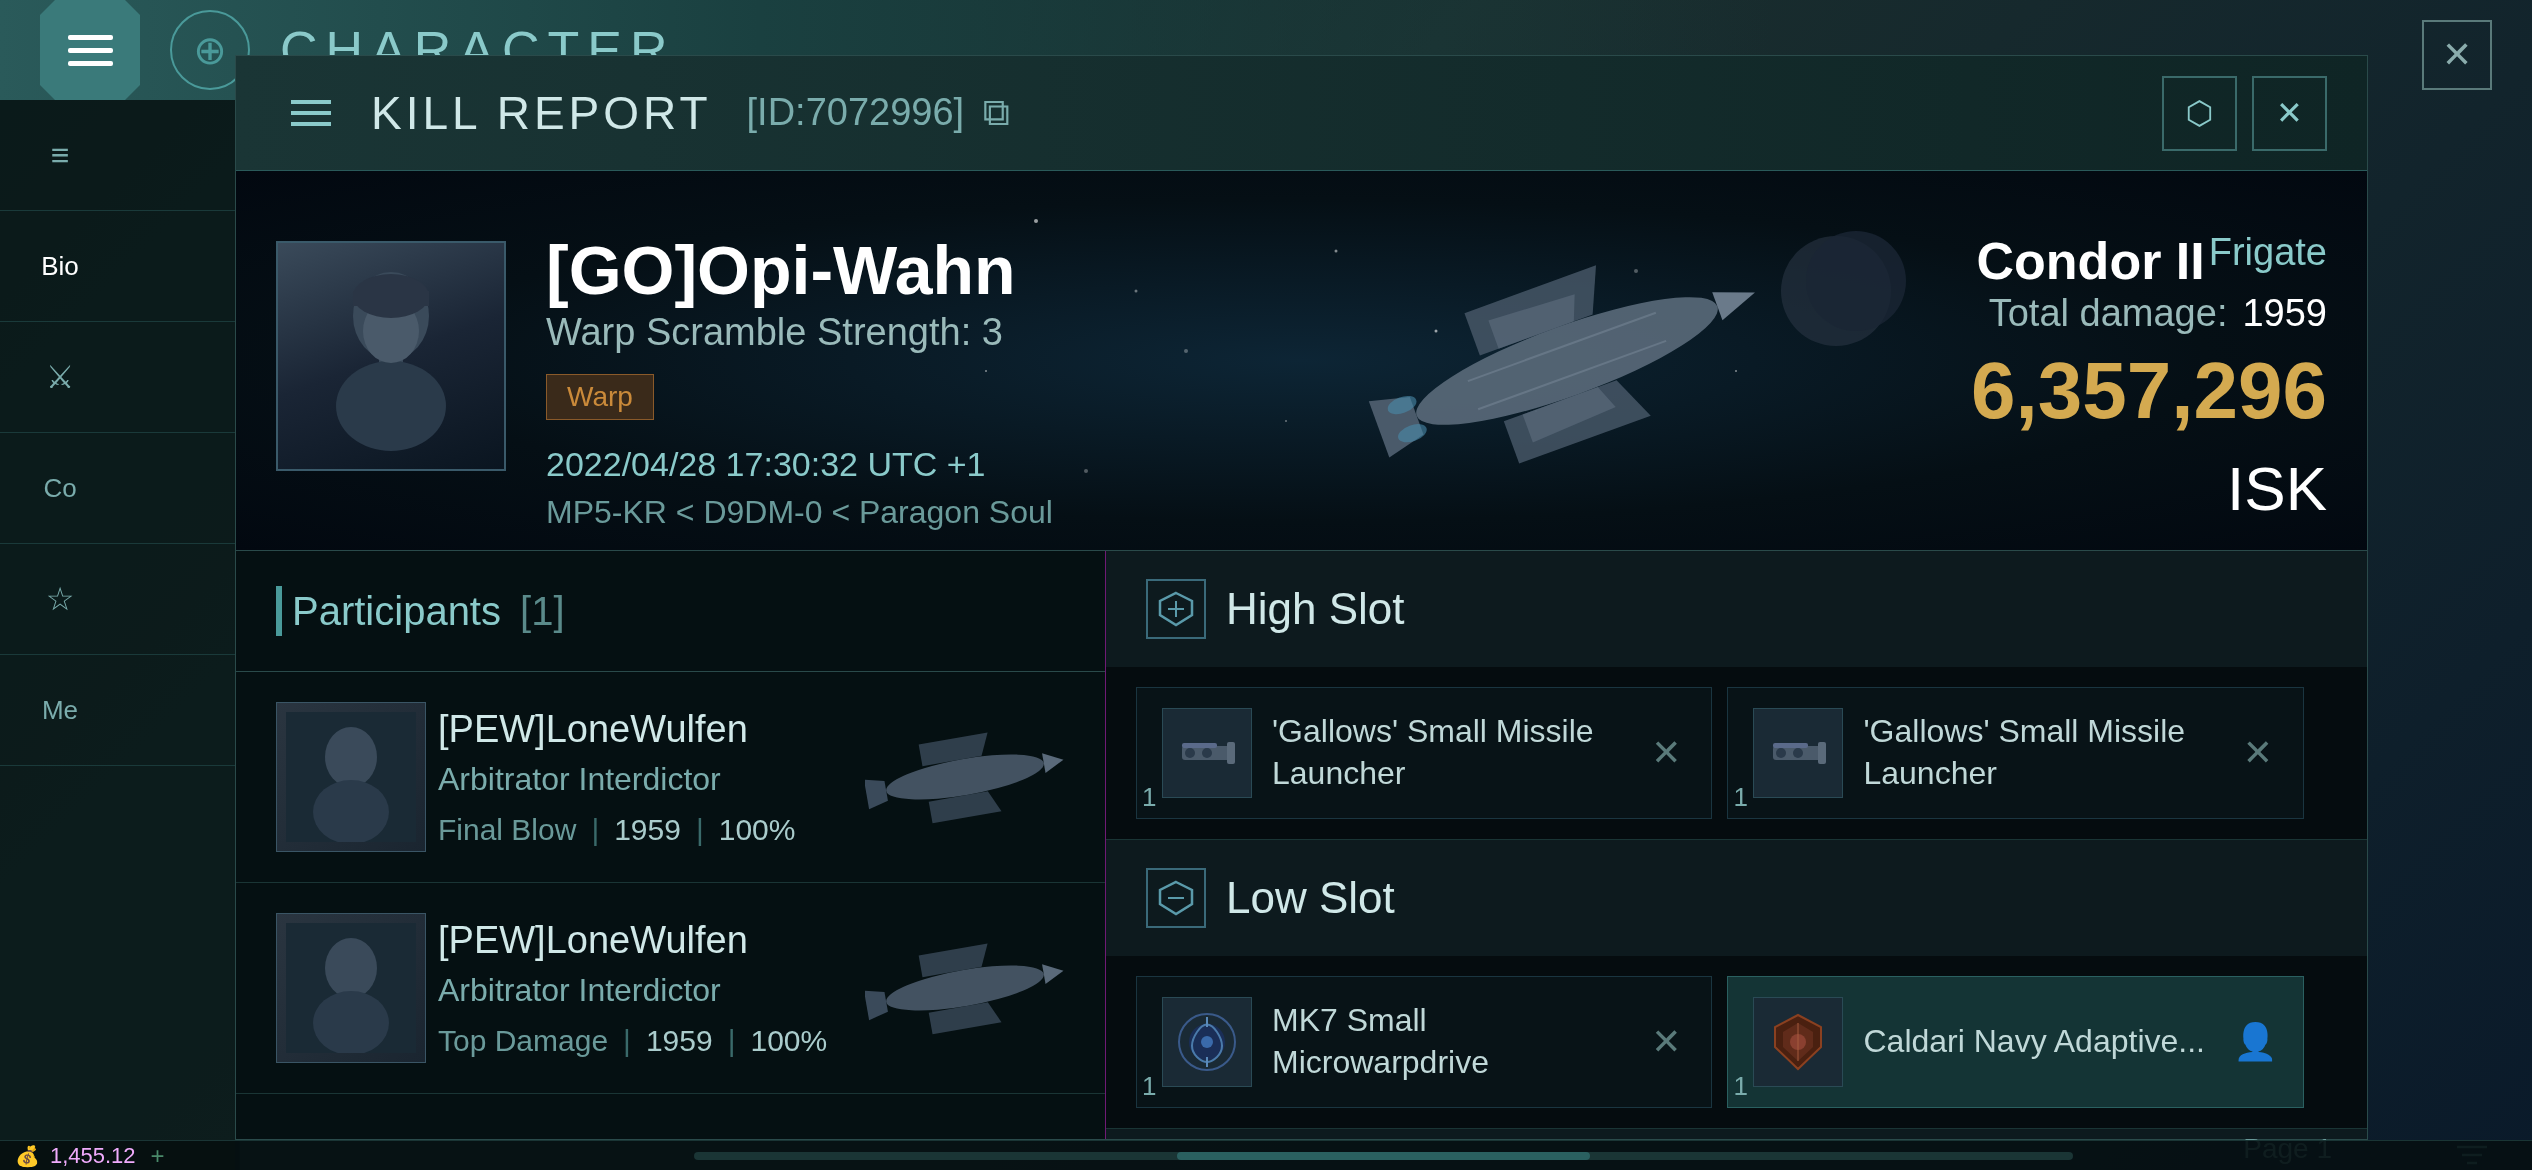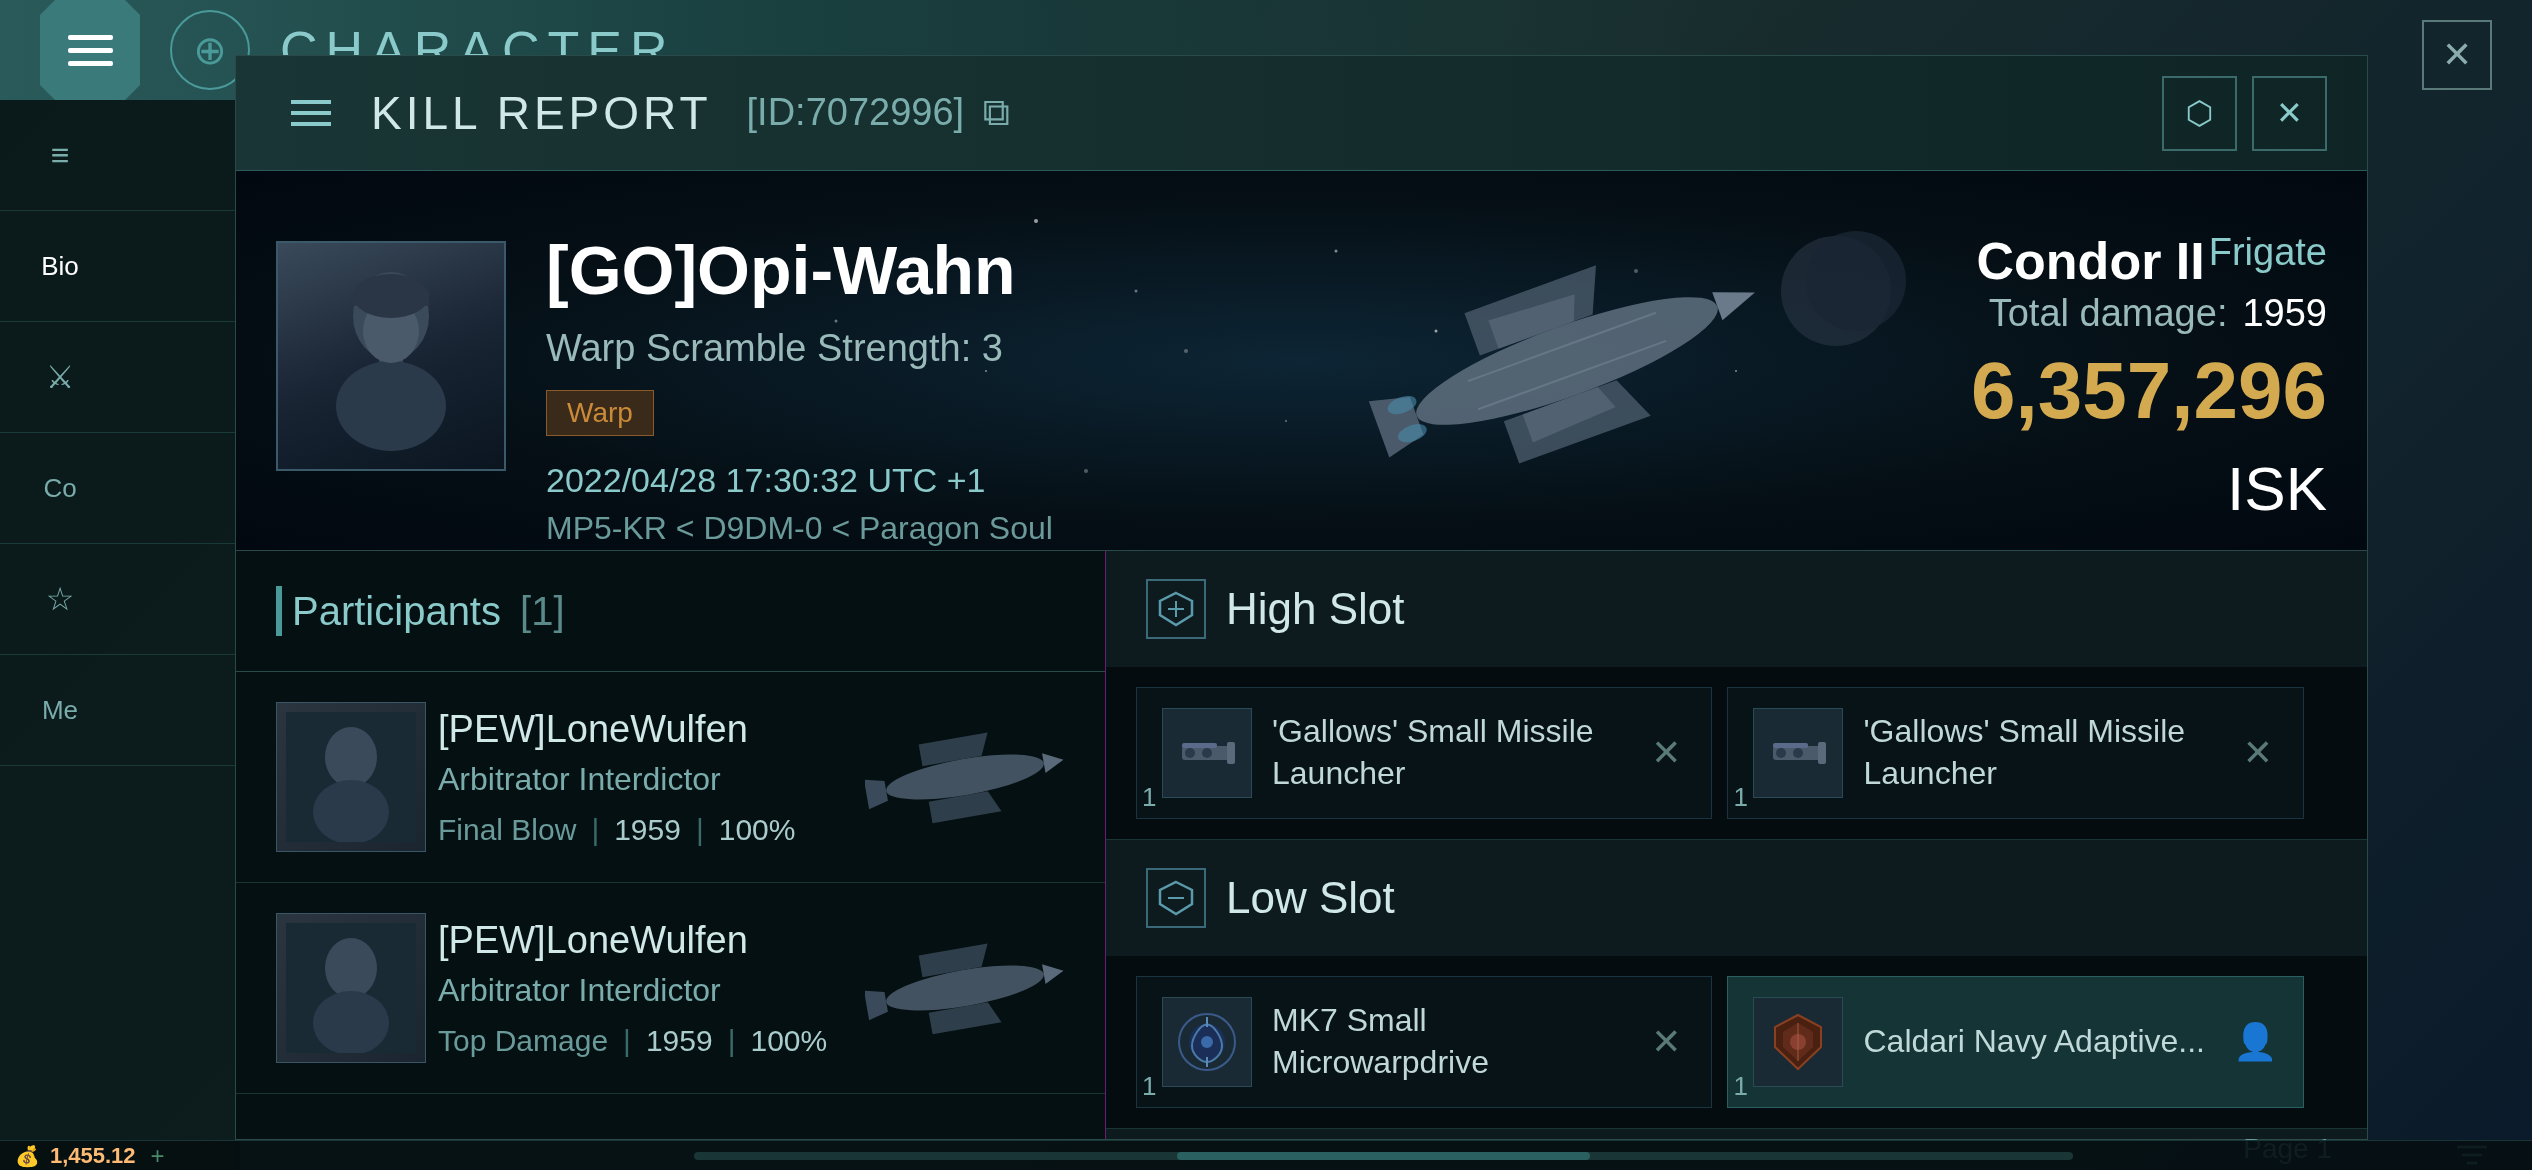--- a/index.html
+++ b/index.html
@@ -243,21 +243,21 @@
       flex: 1;
       position: relative;
       z-index: 2;
       padding: 60px 0;
     }
 
     .victim-name {
       color: #ffffff;
       font-size: 68px;
       font-weight: 600;
-      margin-bottom: 18px;
+      margin-bottom: 2px;
     }
 
     .victim-warp {
       color: #9ababa;
       font-size: 38px;
       margin-bottom: 20px;
     }
 
     .kill-badge {
       display: inline-block;
@@ -622,23 +622,22 @@
       padding: 0 15px;
       gap: 10px;
     }
 
     .wallet-icon {
       color: #4a8a6a;
       font-size: 20px;
     }
 
     .wallet-value {
-      color: #fdba74;
+      color: #f0abfc;
       font-size: 22px;
-      font-weight: bold;
     }
 
     .wallet-add {
       color: #4a8a6a;
       font-size: 24px;
       margin-left: 5px;
     }
   </style>
 </head>
 <body>

